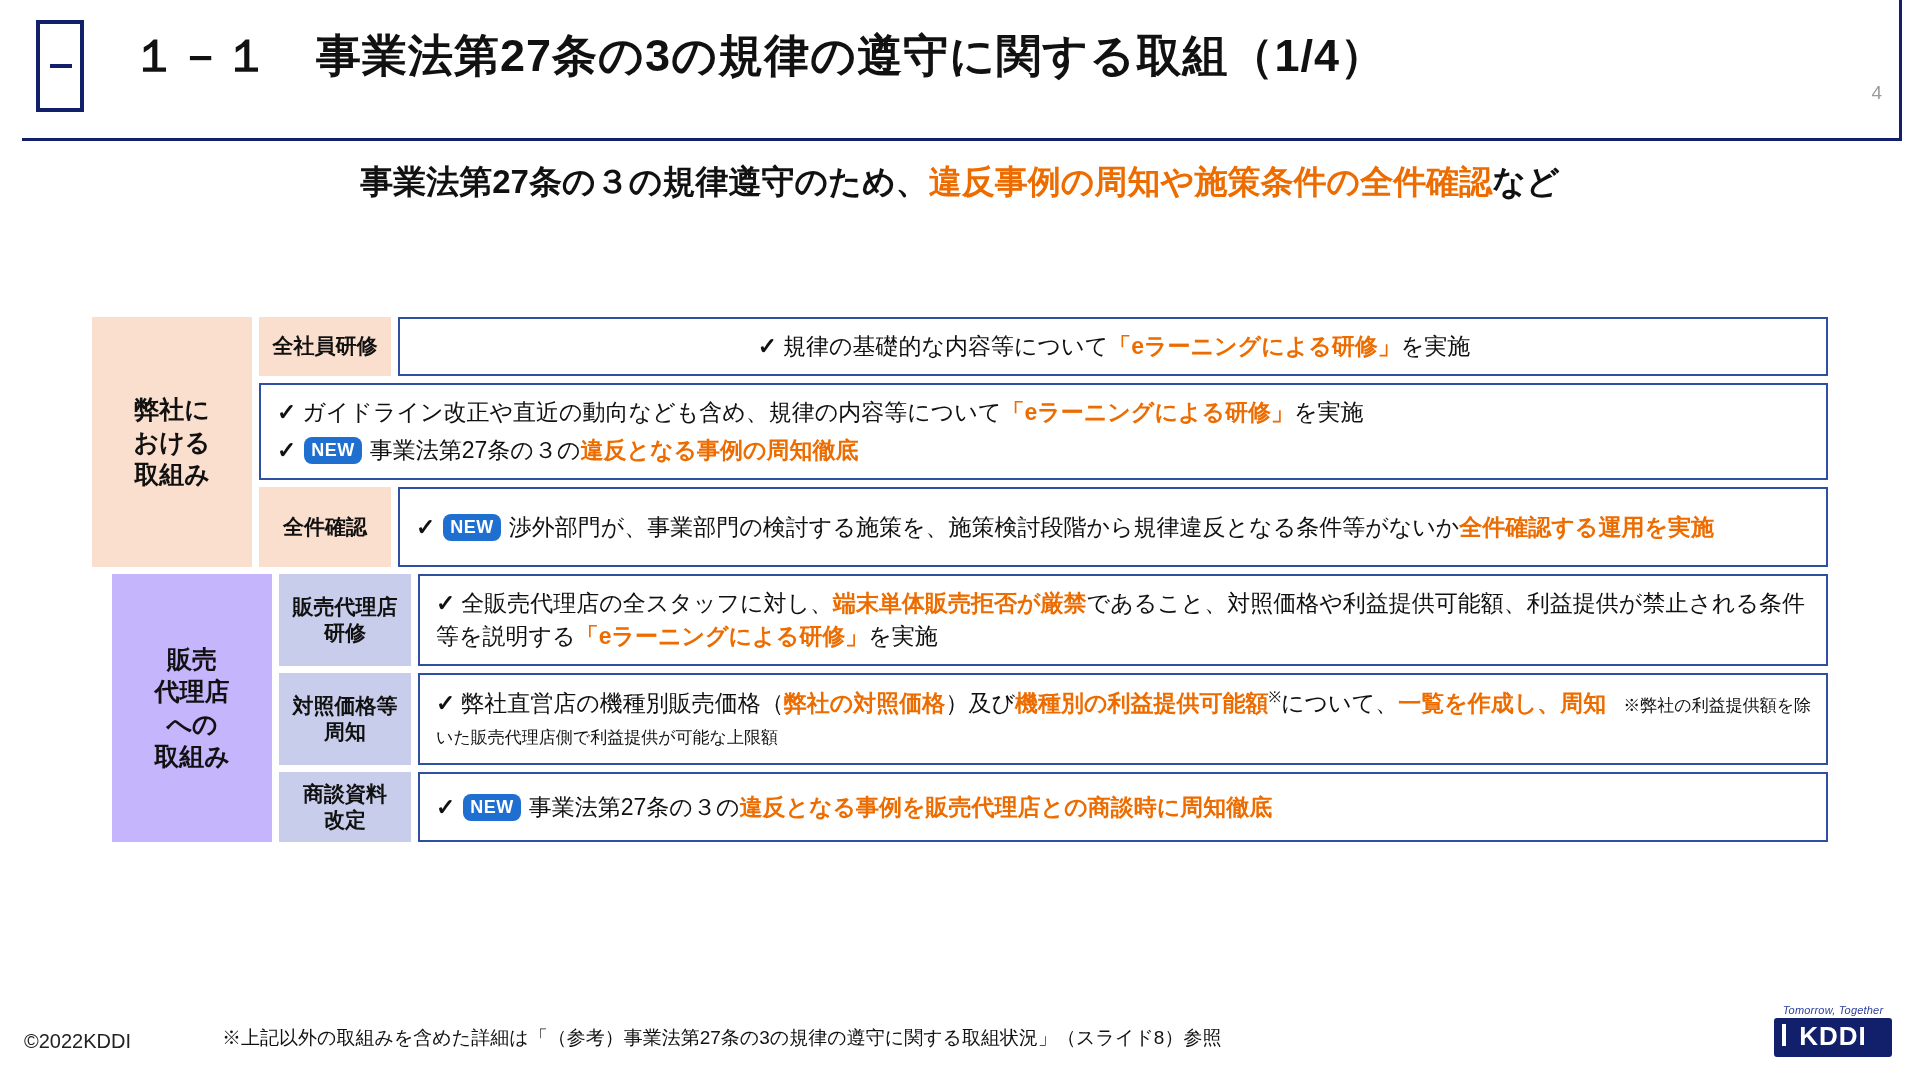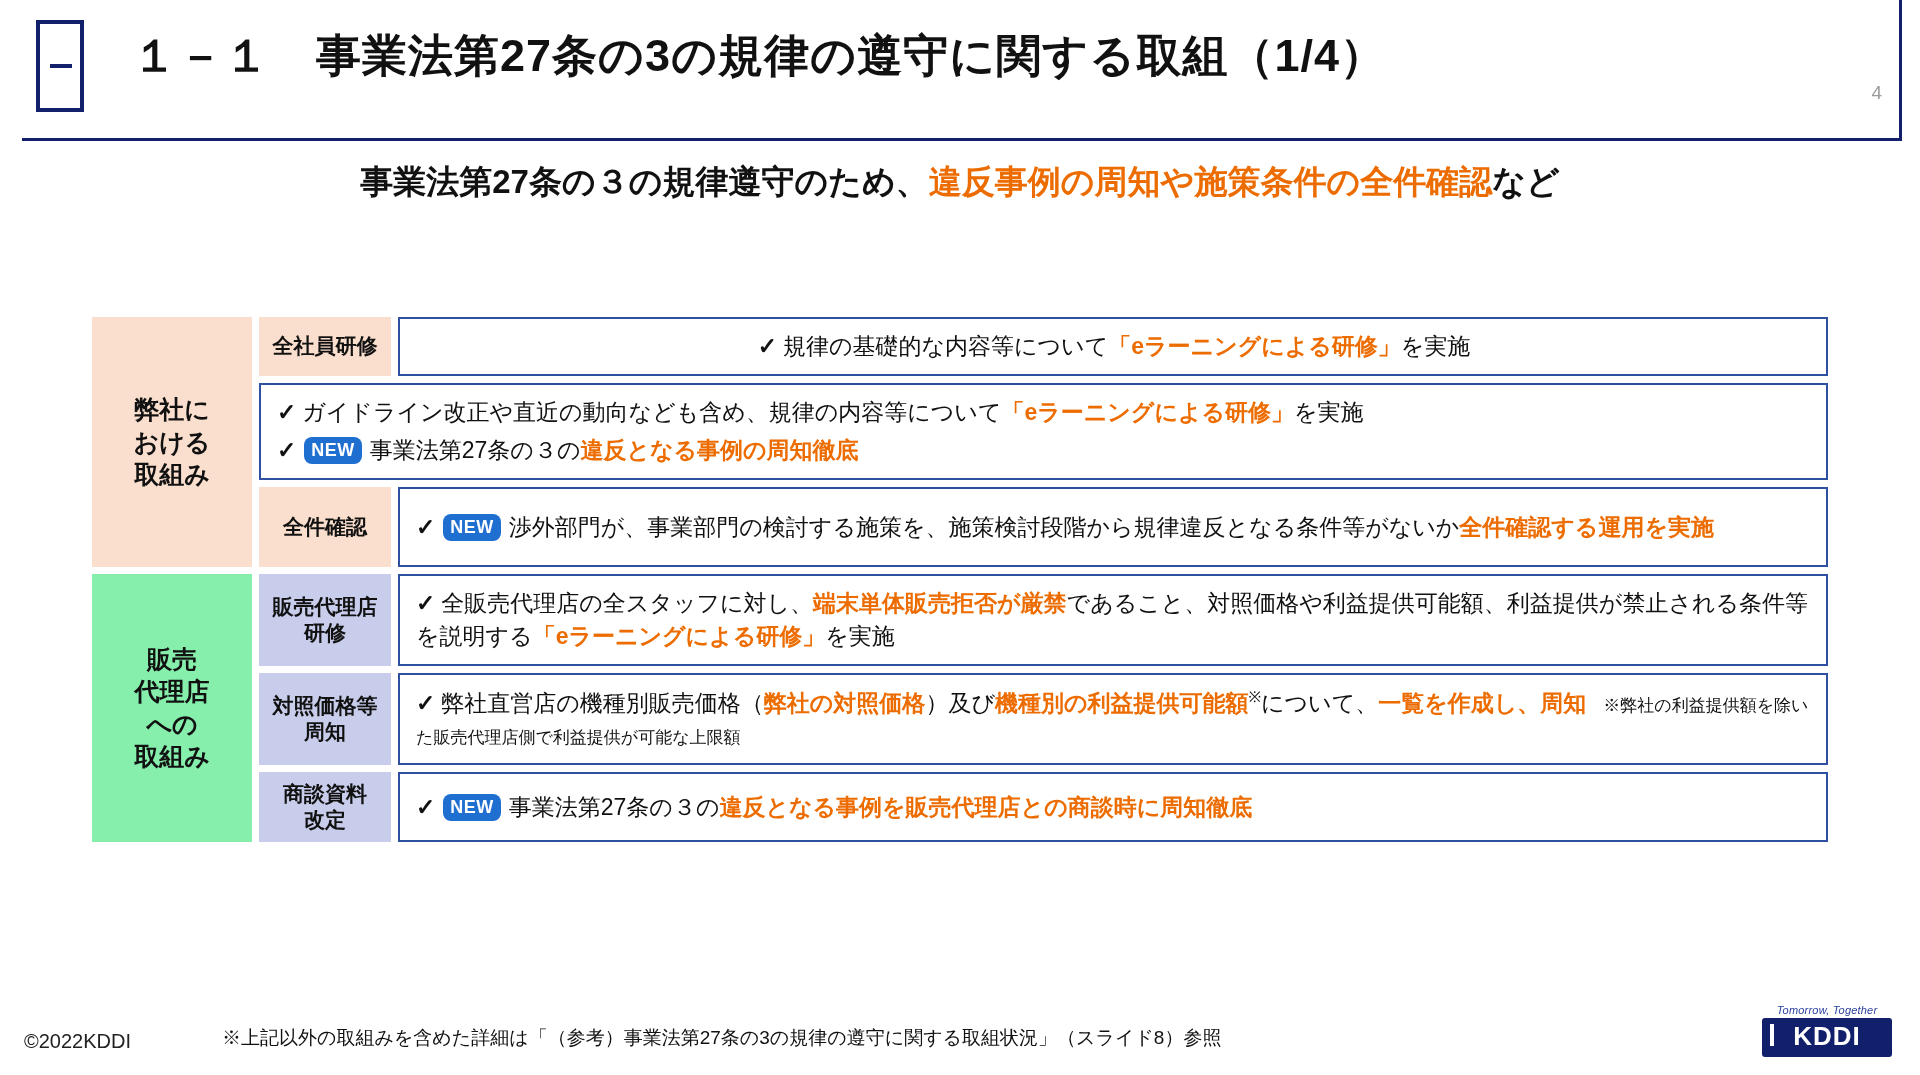--- a/index.html
+++ b/index.html
@@ -132,21 +132,21 @@
     align-items: center;
     justify-content: center;
     text-align: center;
     font-size: 25px;
     font-weight: bold;
     color: #111111;
     line-height: 1.3;
     box-sizing: border-box;
   }
   .group-company .group-label { background: #fbdfce; }
-  .group-agency  .group-label { background: #86efac; }
+  .group-agency  .group-label { background: #c4b5fd; margin-left: 20px; }
 
   .rows {
     flex: 1 1 auto;
     display: flex;
     flex-direction: column;
     gap: 7px;
   }
   .row {
     display: flex;
     align-items: stretch;
@@ -236,21 +236,21 @@
     left: 222px;
     bottom: 24px;
     font-size: 19px;
     color: #111111;
     white-space: nowrap;
   }
   .logo {
     position: absolute;
     right: 28px;
     bottom: 18px;
-    width: 130px;
+    width: 118px;
     text-align: center;
   }
   .logo-tag {
     font-size: 11px;
     font-style: italic;
     color: #2a3f9d;
     letter-spacing: 0.2px;
     margin-bottom: 2px;
   }
   .logo-mark {

